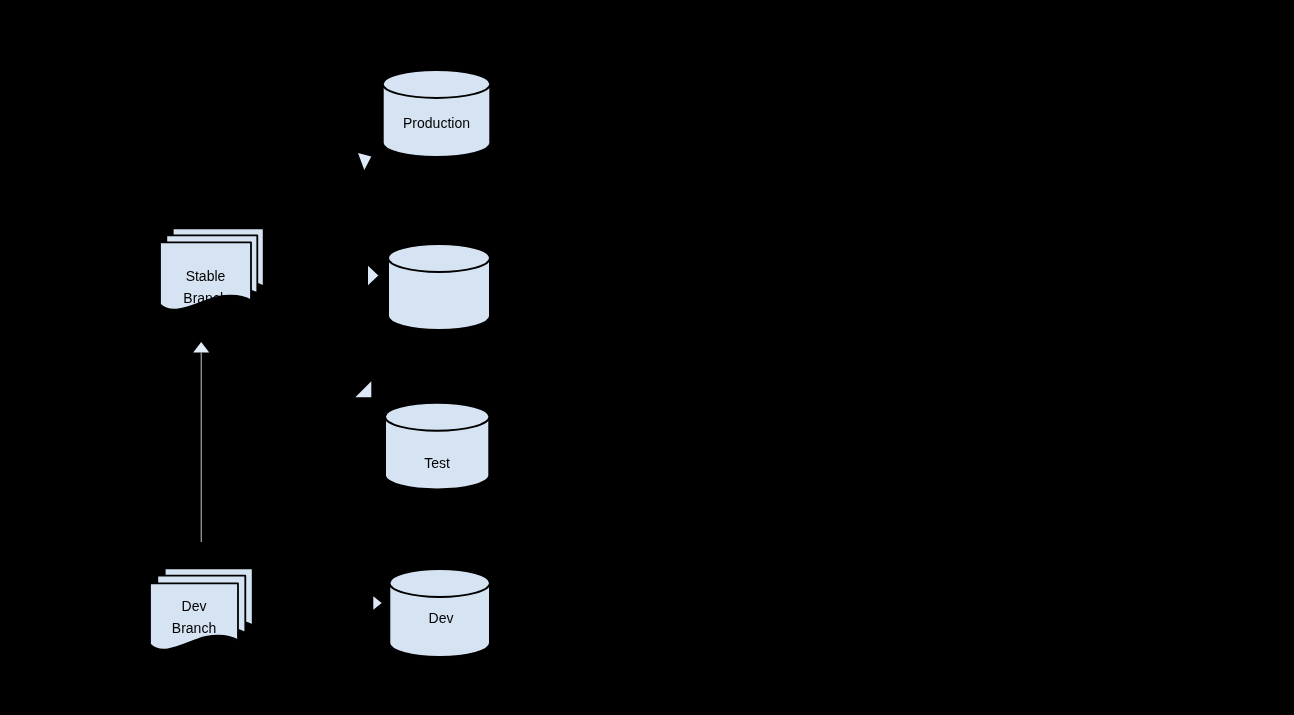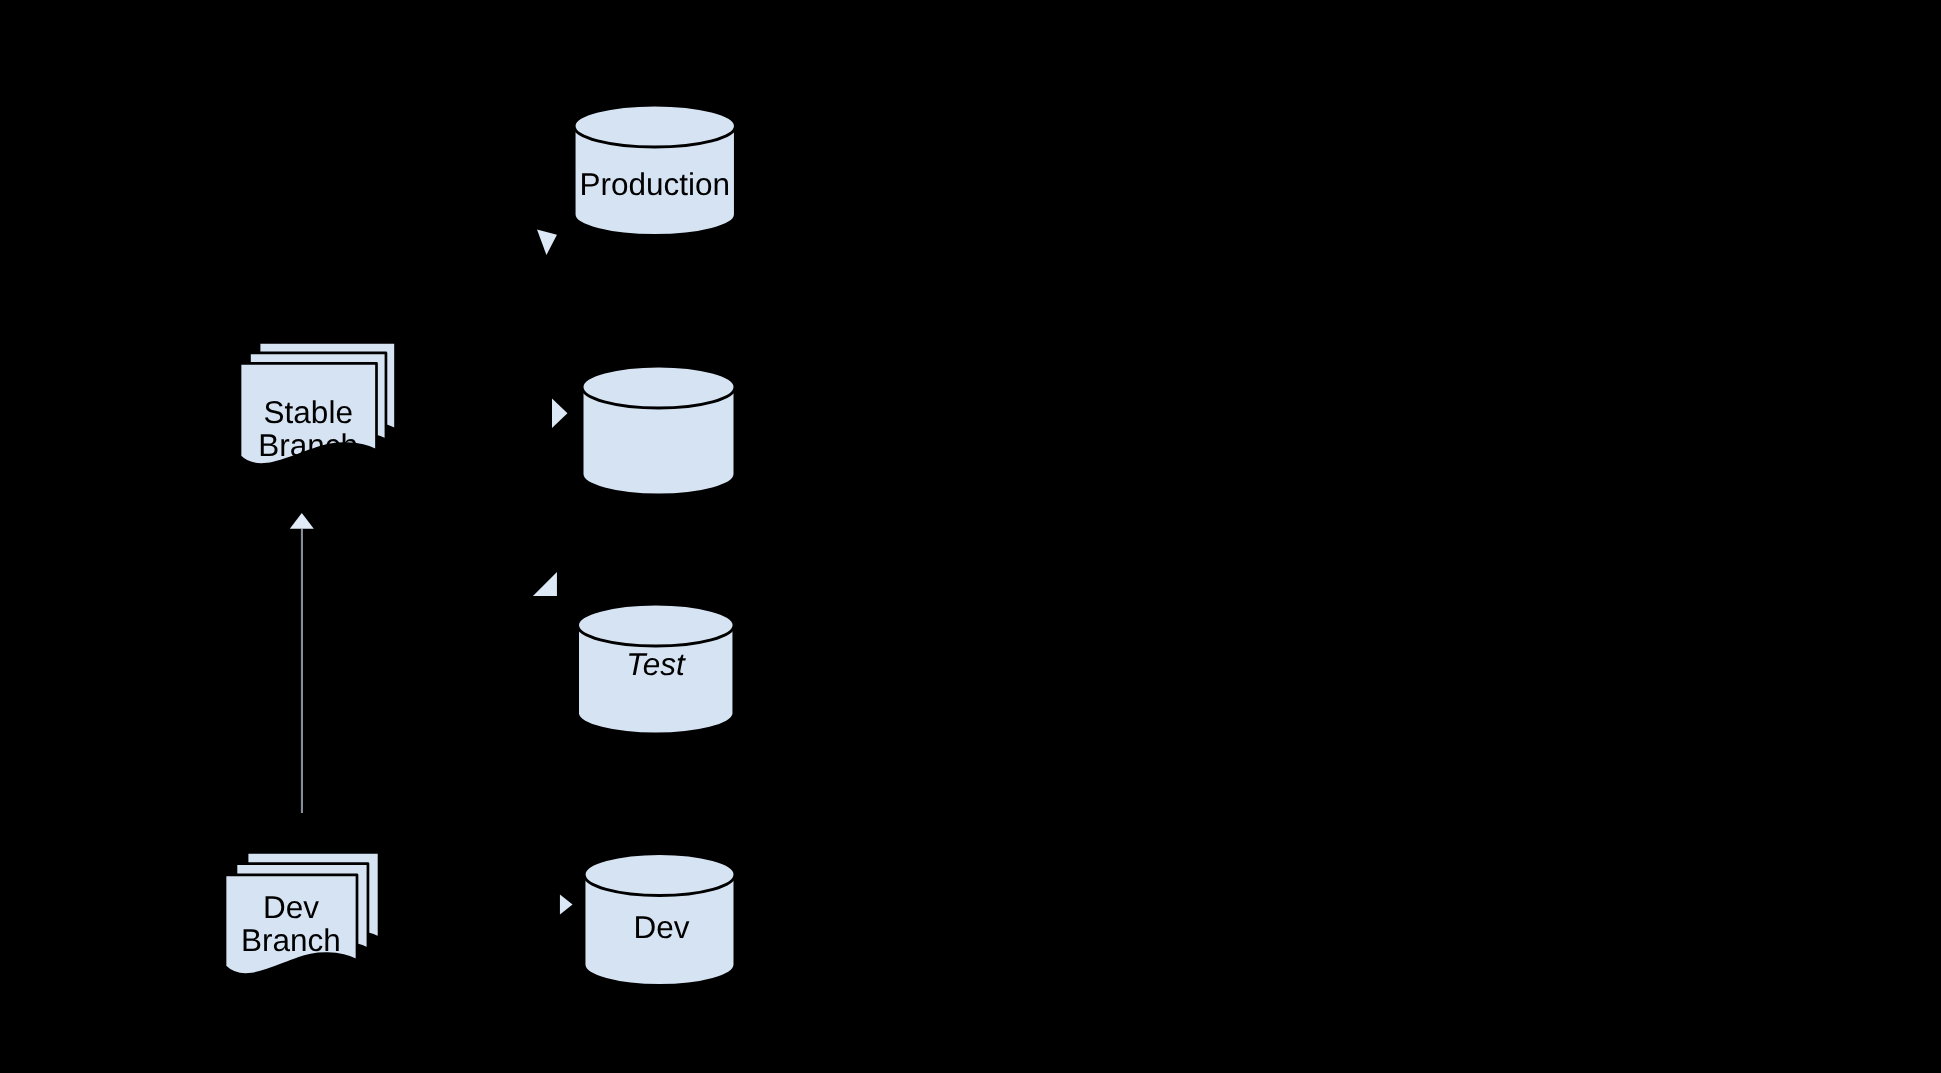--- a/index.html
+++ b/index.html
@@ -13,21 +13,21 @@
   .canvas svg{position:absolute;left:0;top:0;}
   .shape{fill:var(--shape-fill,#d6e3f2);stroke:var(--shape-stroke,#000);stroke-width:2;}
   .doc{fill:var(--shape-fill,#d6e3f2);stroke:var(--shape-stroke,#000);stroke-width:1.8;stroke-linejoin:round;}
   .arrowhead{fill:var(--arrowhead-fill,#dce8f6);stroke:none;}
   .merge-line{stroke:var(--merge-line,#878e98);stroke-width:1.4;}
   .merge-head{fill:var(--merge-head,#e2ecf8);stroke:none;}
   .label{
     position:absolute;
     text-align:center;
     color:var(--label-text,#000);
-    font-size:21px;
+    font-size:14px;
     line-height:21px;
     white-space:nowrap;
   }
   .label span{display:block;}
   .label.wide{line-height:22px;}
 </style>
 </head>
 <body>
 
 <div class="canvas">
@@ -85,21 +85,21 @@
   <div class="label wide" style="left:144px;top:595px;width:100px;">
     <span>Dev</span>
     <span>Branch</span>
   </div>
 
   <div class="label" style="left:376px;top:113px;width:121px;">
     <span>Production</span>
   </div>
 
 
-  <div class="label" style="left:377px;top:433px;width:120px;font-style:italic;">
+  <div class="label" style="left:377px;top:453px;width:120px;">
     <span>Test</span>
   </div>
 
   <div class="label" style="left:381px;top:608px;width:120px;">
     <span>Dev</span>
   </div>
 
 </div>
 
 </body></html>

